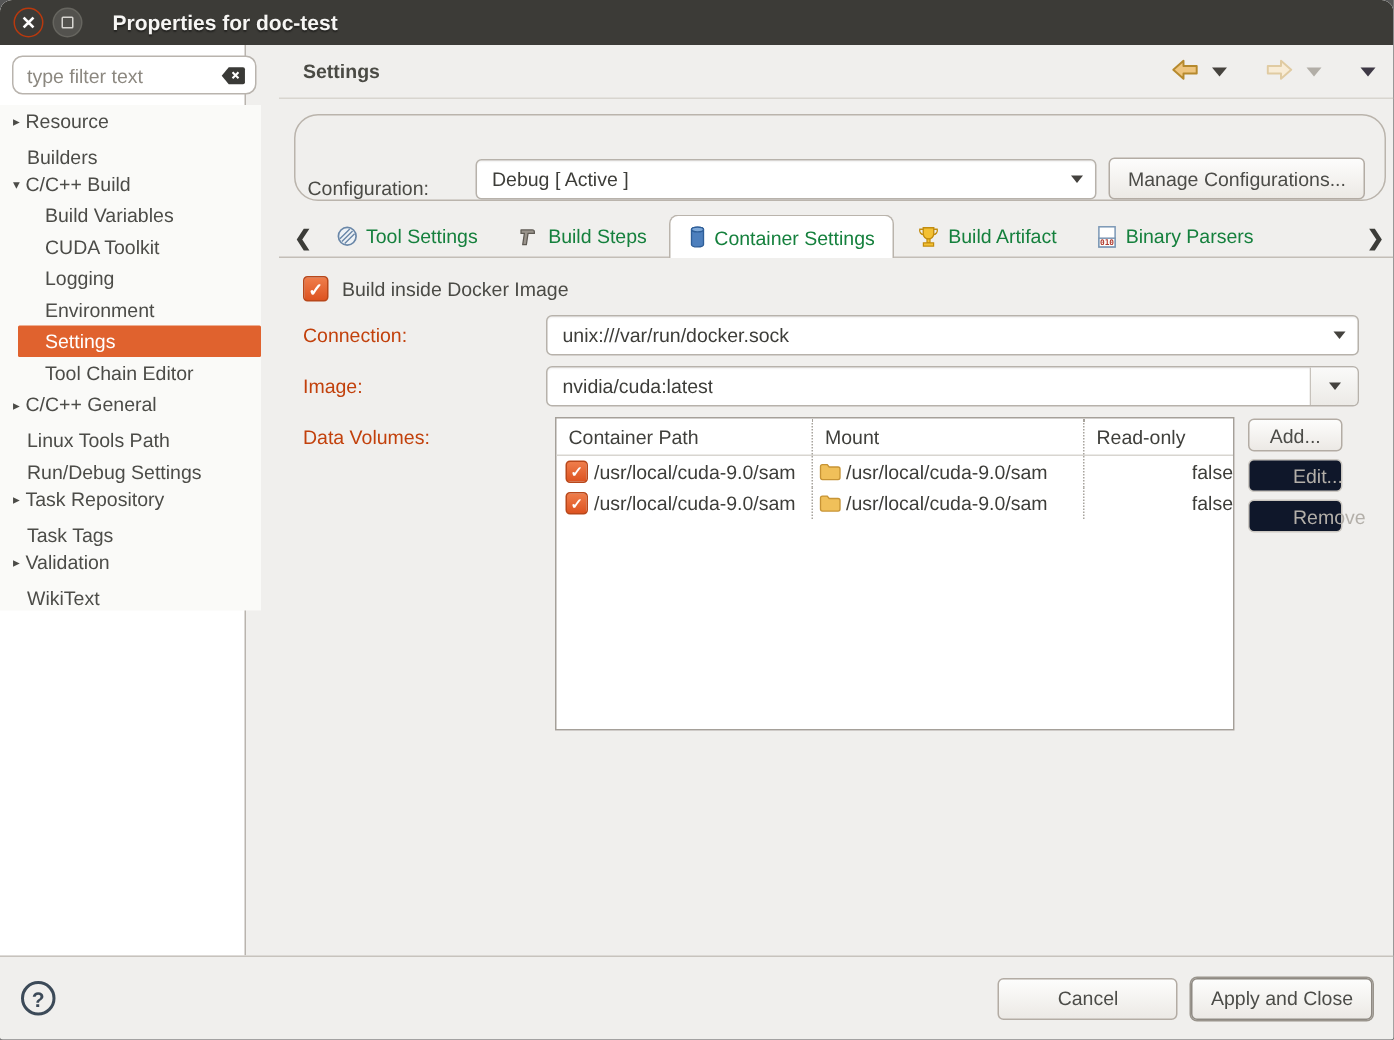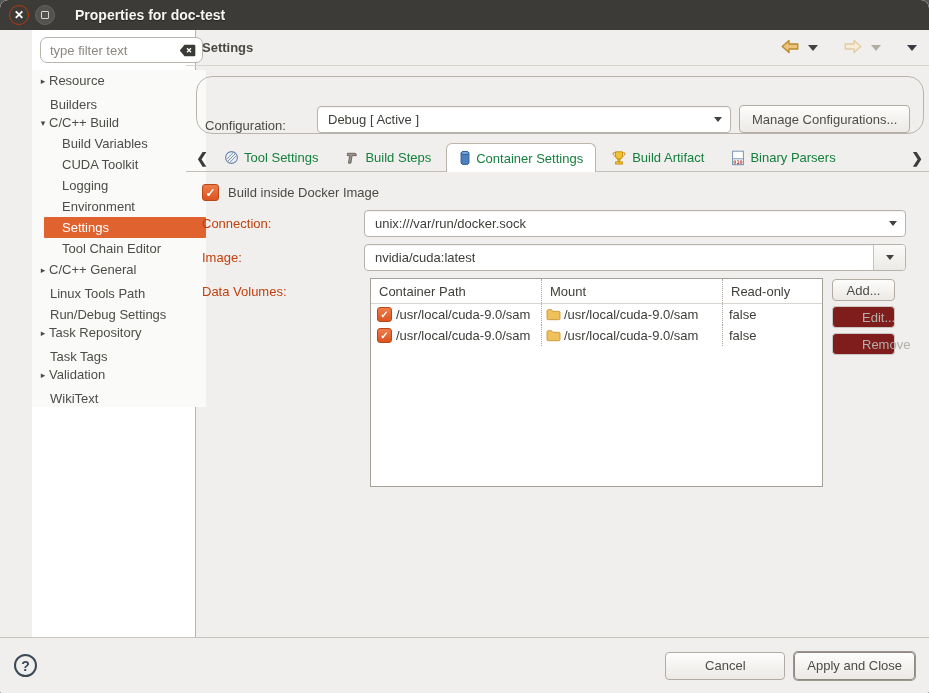--- a/index.html
+++ b/index.html
@@ -16,21 +16,21 @@
   .tb-close { background:radial-gradient(circle at 35% 30%, #f4order 0%, #f2682f 0%, #df4b16 70%); border:1px solid #b8390e; }
   .tb-close span { color:#fff; font-size:12px; font-weight:bold; line-height:1; margin-top:-1px; }
   .tb-max { background:#53524e; border:1px solid #66655f; }
   .tb-max .sq { width:8px; height:8px; border:1.5px solid #d8d6d2; border-radius:1px; }
   .tb-title { color:#f7f6f4; font-weight:bold; font-size:14px; margin-left:14px;
               text-shadow:0 1px 1px rgba(0,0,0,.4); }
 
   
   .bodyarea { position:absolute; top:30px; bottom:56px; left:0; right:0; }
   .sidebar { position:absolute; left:0; top:0; width:164px; height:100%;
-             background:#ffffff; border-right:1px solid #b9b4ae;margin-left:32px; }
+             background:#ffffff; border-right:1px solid #b9b4ae; }
   .main { position:absolute; left:186px; top:0; right:0; height:100%; }
 
   
   .filter-wrap { position:absolute; top:7px; left:8px; width:163px; height:26px; }
   .filter-wrap input { width:100%; height:100%; border:1px solid #b9b4ae; border-radius:7px;
                        padding:0 26px 0 9px; font-family:inherit; font-size:13px; color:#4a4a45;
                        background:#fff; outline:none; }
   .filter-wrap input::placeholder { color:#8c8880; }
   .clear-icon { position:absolute; right:7px; top:7px; width:17px; height:13px; }
 
@@ -101,32 +101,32 @@
   .vol-table { position:absolute; top:106px; left:184px; width:453px; height:209px;
                background:#fff; border:1px solid #a5a099; }
   .vt-header { display:flex; height:25px; border-bottom:1px solid #d8d5d0; }
   .vt-hcell { display:flex; align-items:center; padding-left:8px; color:#3f3f3b;
               border-right:1px dotted #a8a49d; }
   .vt-hcell:last-child { border-right:none; }
   .c1 { width:171px; } .c2 { width:181px; } .c3 { flex:1; }
   .vt-row { display:flex; height:21px; }
   .vt-cell { display:flex; align-items:center; padding-left:4px; overflow:hidden;
              border-right:1px dotted #a8a49d; color:#3d3d39; }
-  .vt-cell:last-child { border-right:none; padding-left:6px; }
+  .vt-cell:last-child { border-right:none; padding-left:6px;justify-content:flex-end; }
   .vt-cell .txt { white-space:nowrap; overflow:hidden; }
   .mini-check { flex:0 0 15px; height:15px; margin:0 4px 0 2px; border-radius:3px;
                 border:1px solid #b8471a; background:linear-gradient(#ef7d4b,#dd5321);
                 display:flex; align-items:center; justify-content:center; color:#fff;
                 font-size:10px; font-weight:bold; }
   .fold { flex:0 0 15px; margin-right:3px; display:inline-flex; }
 
   .side-btns { position:absolute; left:646px; top:107px; width:63px; display:flex;
                flex-direction:column; gap:5px; }
   .side-btns .btn { height:22px; padding:0 6px;text-align:center; }
-  .btn.disabled { background:#7f1d1d; border-color:#cbc7c1; color:#b3afa9;padding-left:29px; }
+  .btn.disabled { background:#0f172a; border-color:#cbc7c1; color:#b3afa9;padding-left:29px; }
 
   
   .footer { position:absolute; left:0; right:0; bottom:0; height:56px; background:#f0efed;
             border-top:1px solid #c7c3bd; display:flex; align-items:center; padding:0 14px; }
   .help { width:23px; height:23px; border-radius:50%; border:2px solid #3c4a58; color:#3c4a58;
           display:flex; align-items:center; justify-content:center; font-weight:bold;
           font-size:14px; cursor:default; }
   .footer .btn { height:28px; }
   .btn-cancel { margin-left:auto; width:120px; }
   .btn-apply { margin-left:9px; min-width:119px; border-color:#8e8festival2; border-color:#8e8982;

